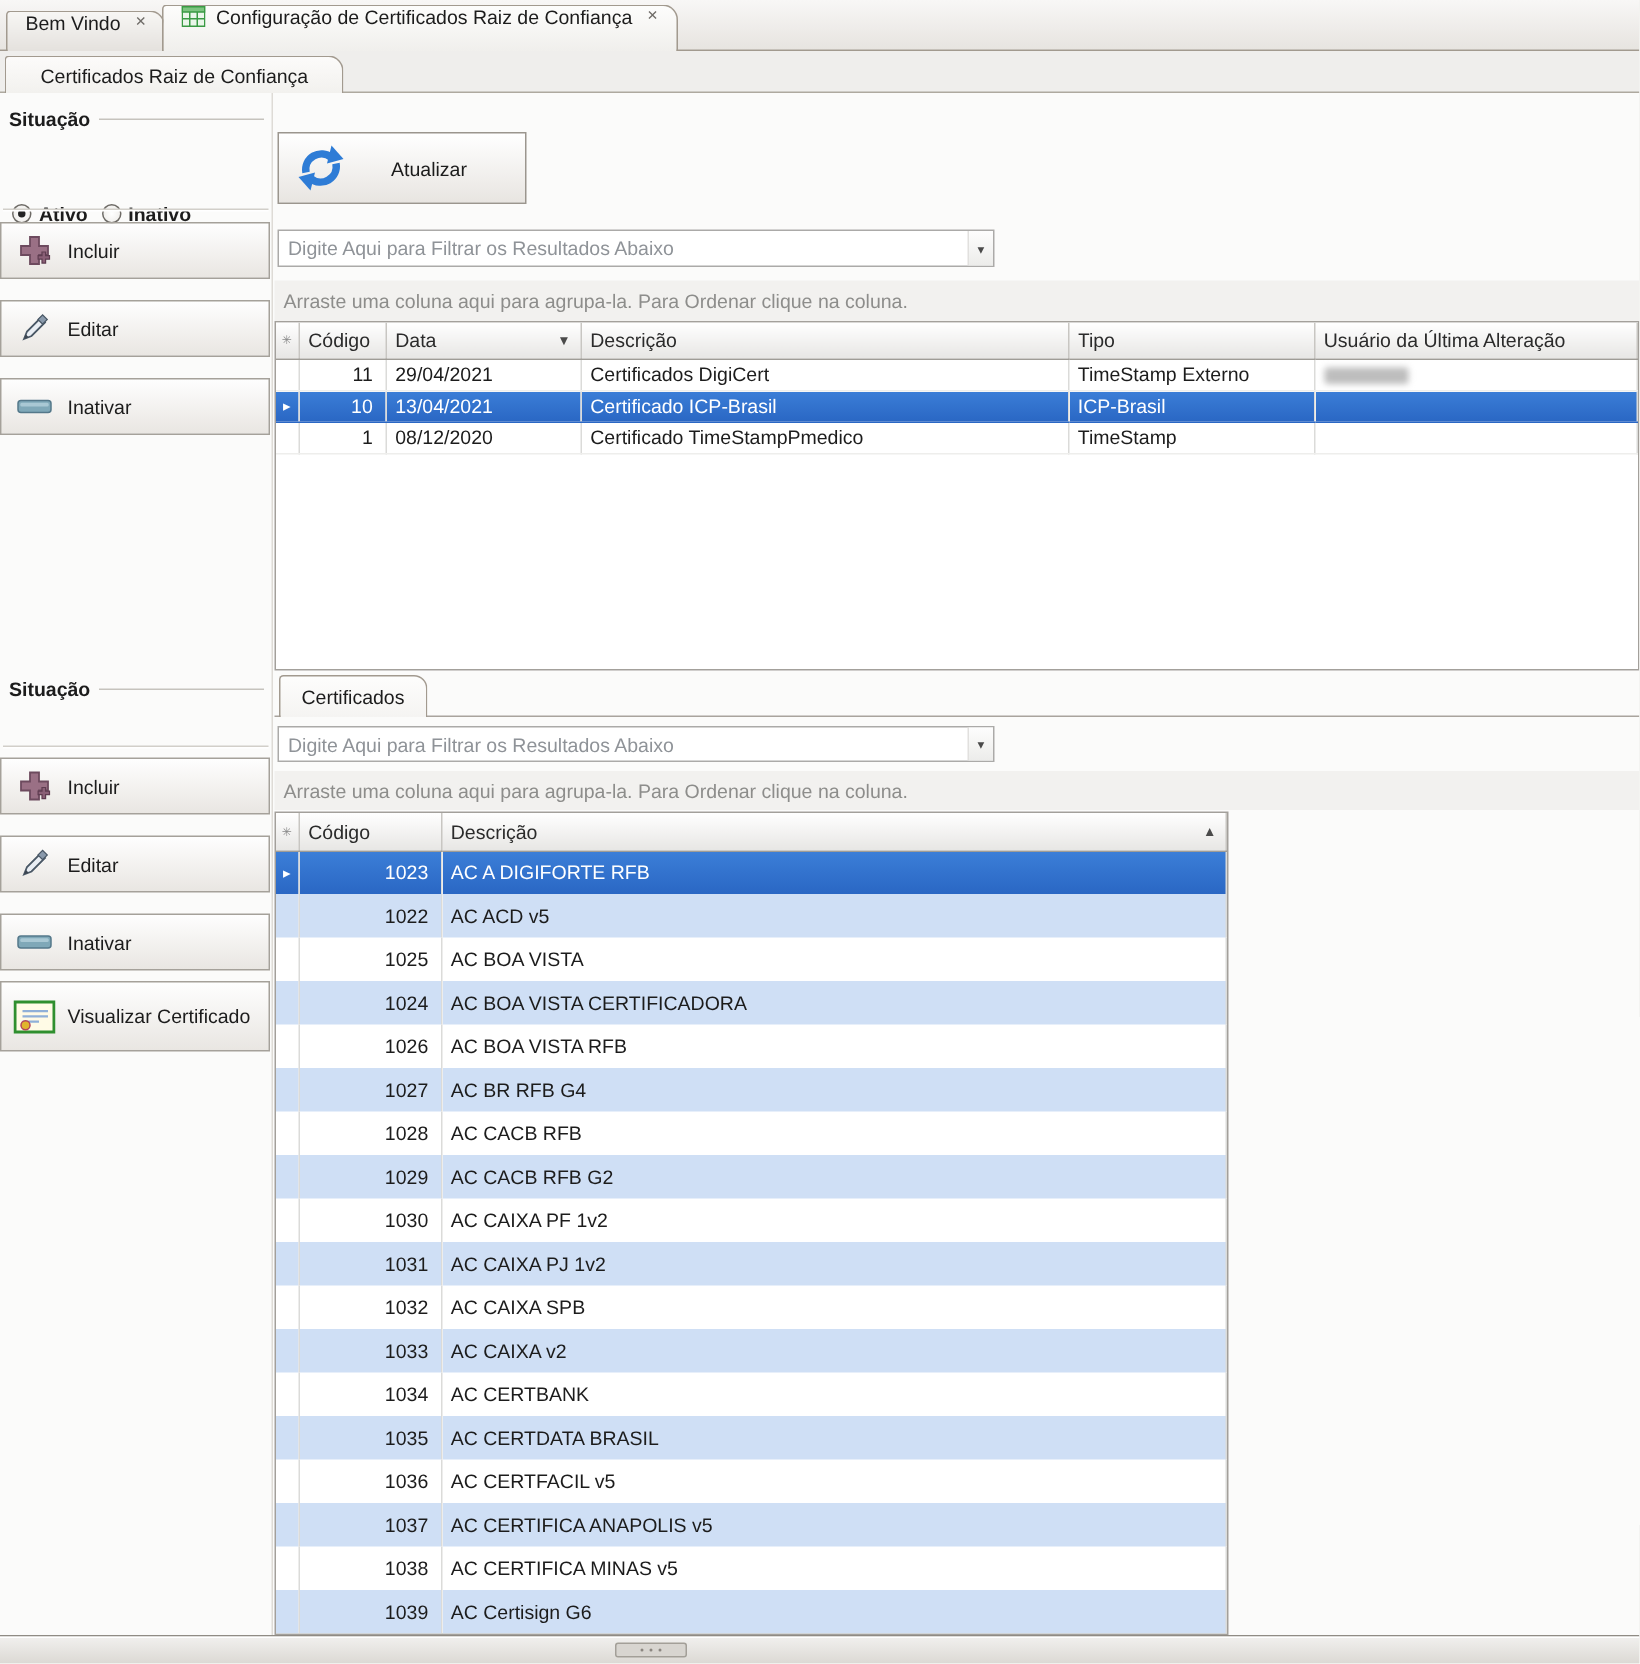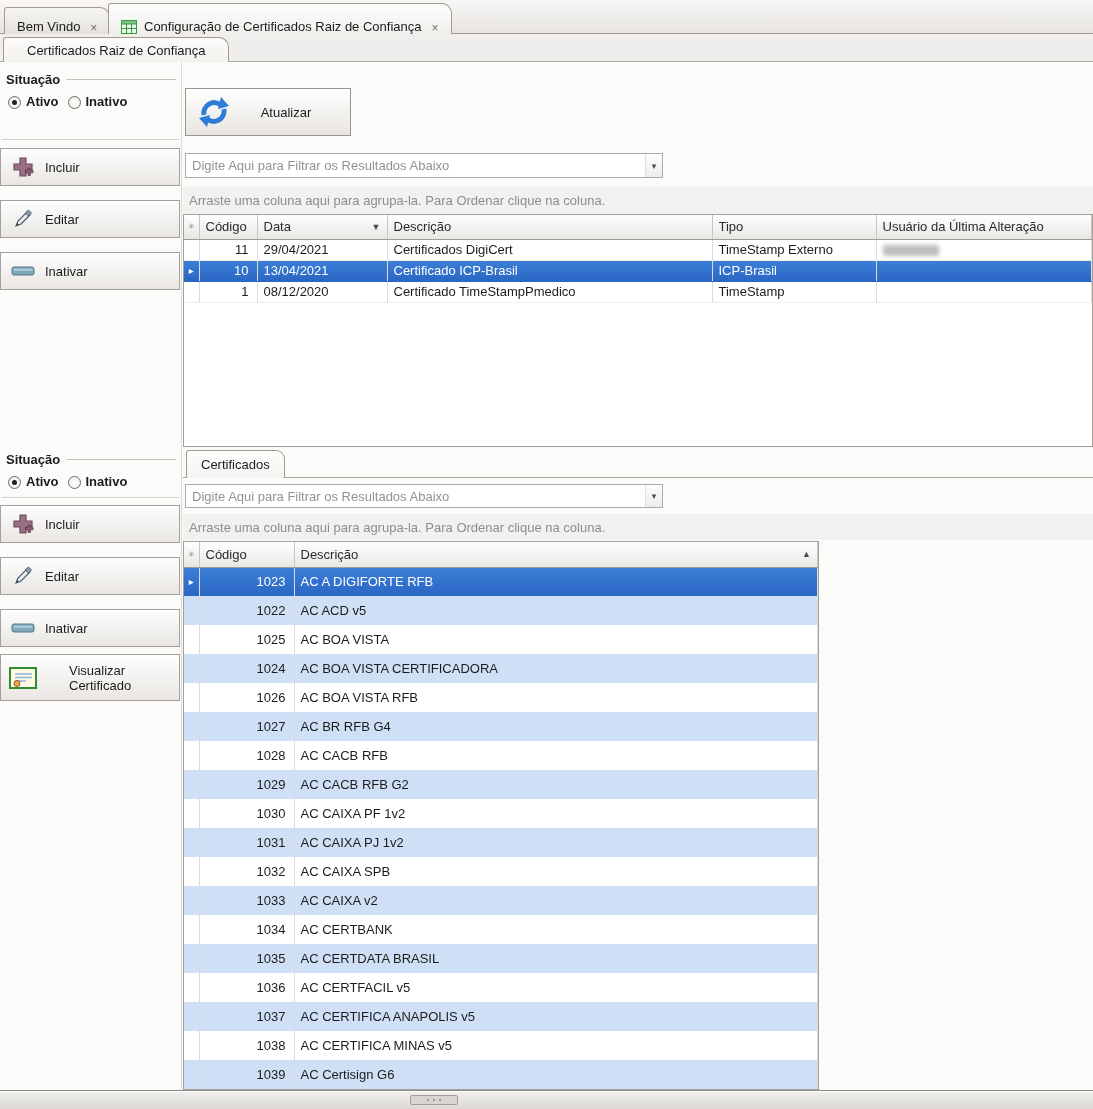--- a/index.html
+++ b/index.html
@@ -3,21 +3,21 @@
 <meta charset="utf-8">
 <style>
   * { box-sizing: border-box; margin: 0; padding: 0; }
   html,body { width:1093px; height:1109px; }
   body { font-family: "Liberation Sans", sans-serif; font-size:13px; color:#1c1c1c; background:#efedea; }
   #app { position:relative; width:1093px; height:1109px; overflow:hidden; background:#efedea; }
 
   
   .tabstrip { position:absolute; left:0; top:0; width:1093px; height:34px;
     background:linear-gradient(#f8f7f6,#e7e4e0); border-bottom:1px solid #a29a8f; }
-  .tab { position:absolute; display:flex; align-items:flex-end; gap:7px; padding:0 12px;
+  .tab { position:absolute; display:flex; align-items:flex-start; gap:7px; padding:0 12px;
     border:1px solid #a29a8f; border-bottom:none; border-radius:3px 10px 0 0; cursor:pointer; white-space:nowrap; }
   .tab.inactive { left:4px; top:7px; height:27px; background:linear-gradient(#f7f6f4,#e4e1dd); }
   .tab.active  { left:92px; top:3px; height:31px; background:linear-gradient(#fdfdfc,#f0efec); z-index:3;margin-left:16px; }
   .tab-close { color:#6f6c68; font-size:12px; line-height:1; margin-left:3px; cursor:pointer; }
   .tab-icon { display:flex; align-items:center; }
 
   
   .subtabstrip { position:absolute; left:0; top:34px; width:1093px; height:28px;
     background:#efeeec; border-bottom:1px solid #aea99f; }
   .subtab { position:absolute; left:3px; top:37px; height:25px; z-index:3;
@@ -27,33 +27,33 @@
 
   
   .content { position:absolute; left:0; top:62px; width:1093px; height:1028px; background:#fbfbfa; }
   .vdivider { position:absolute; left:181px; top:62px; width:1px; height:1028px; background:#dedbd6; }
 
   
   .group-title { position:absolute; left:6px; width:170px; display:flex; align-items:center; gap:6px;
     font-weight:bold; color:#1c1c1c; }
   .group-title::after { content:''; flex:1; height:1px; background:#c6c3bd; }
   .radios { position:absolute; left:8px; width:170px; display:flex; align-items:center; }
-  .radio { display:inline-flex; align-items:flex-end; gap:5px; font-weight:bold; margin-right:9px; cursor:pointer; white-space:nowrap; }
+  .radio { display:inline-flex; align-items:center; gap:5px; font-weight:bold; margin-right:9px; cursor:pointer; white-space:nowrap;margin-top:41px; }
   .rb { width:13px; height:13px; border:1px solid #6e6b66; border-radius:50%;
     background:radial-gradient(#ffffff,#eceae6); position:relative; flex:none; }
   .rb.checked::after { content:''; position:absolute; left:3px; top:3px; width:5px; height:5px;
     border-radius:50%; background:#222; }
   .hsep { position:absolute; left:2px; width:177px; height:2px; border-top:1px solid #d2cfc9; border-bottom:1px solid #fff; }
 
   .side-btn { position:absolute; left:0; width:180px; height:38px; display:flex; align-items:center;
     border:1px solid #a5a19a; background:linear-gradient(#fefefe,#e9e6e2); cursor:pointer;
     font-family:inherit; font-size:13px; color:#1c1c1c; }
   .side-btn .icon { width:44px; display:flex; align-items:center; justify-content:center; flex:none; }
   .side-btn .btn-label { flex:1; text-align:left; padding-right:10px; line-height:15px; }
-  .side-btn.tall { height:47px;gap:24px; }
+  .side-btn.tall { height:47px; }
 
   
   .btn-atualizar { position:absolute; left:185px; top:88px; width:166px; height:48px;
     border:1px solid #9b968e; background:linear-gradient(#ffffff,#e8e5e1); cursor:pointer;
     display:flex; align-items:center; padding:0 10px; font-family:inherit; font-size:13px; color:#1c1c1c; }
   .btn-atualizar .btn-label { flex:1; text-align:center; }
 
   
   .combo { position:absolute; height:25px; width:478px; border:1px solid #abaaa8; background:#fff;
     display:flex; align-items:stretch; }

